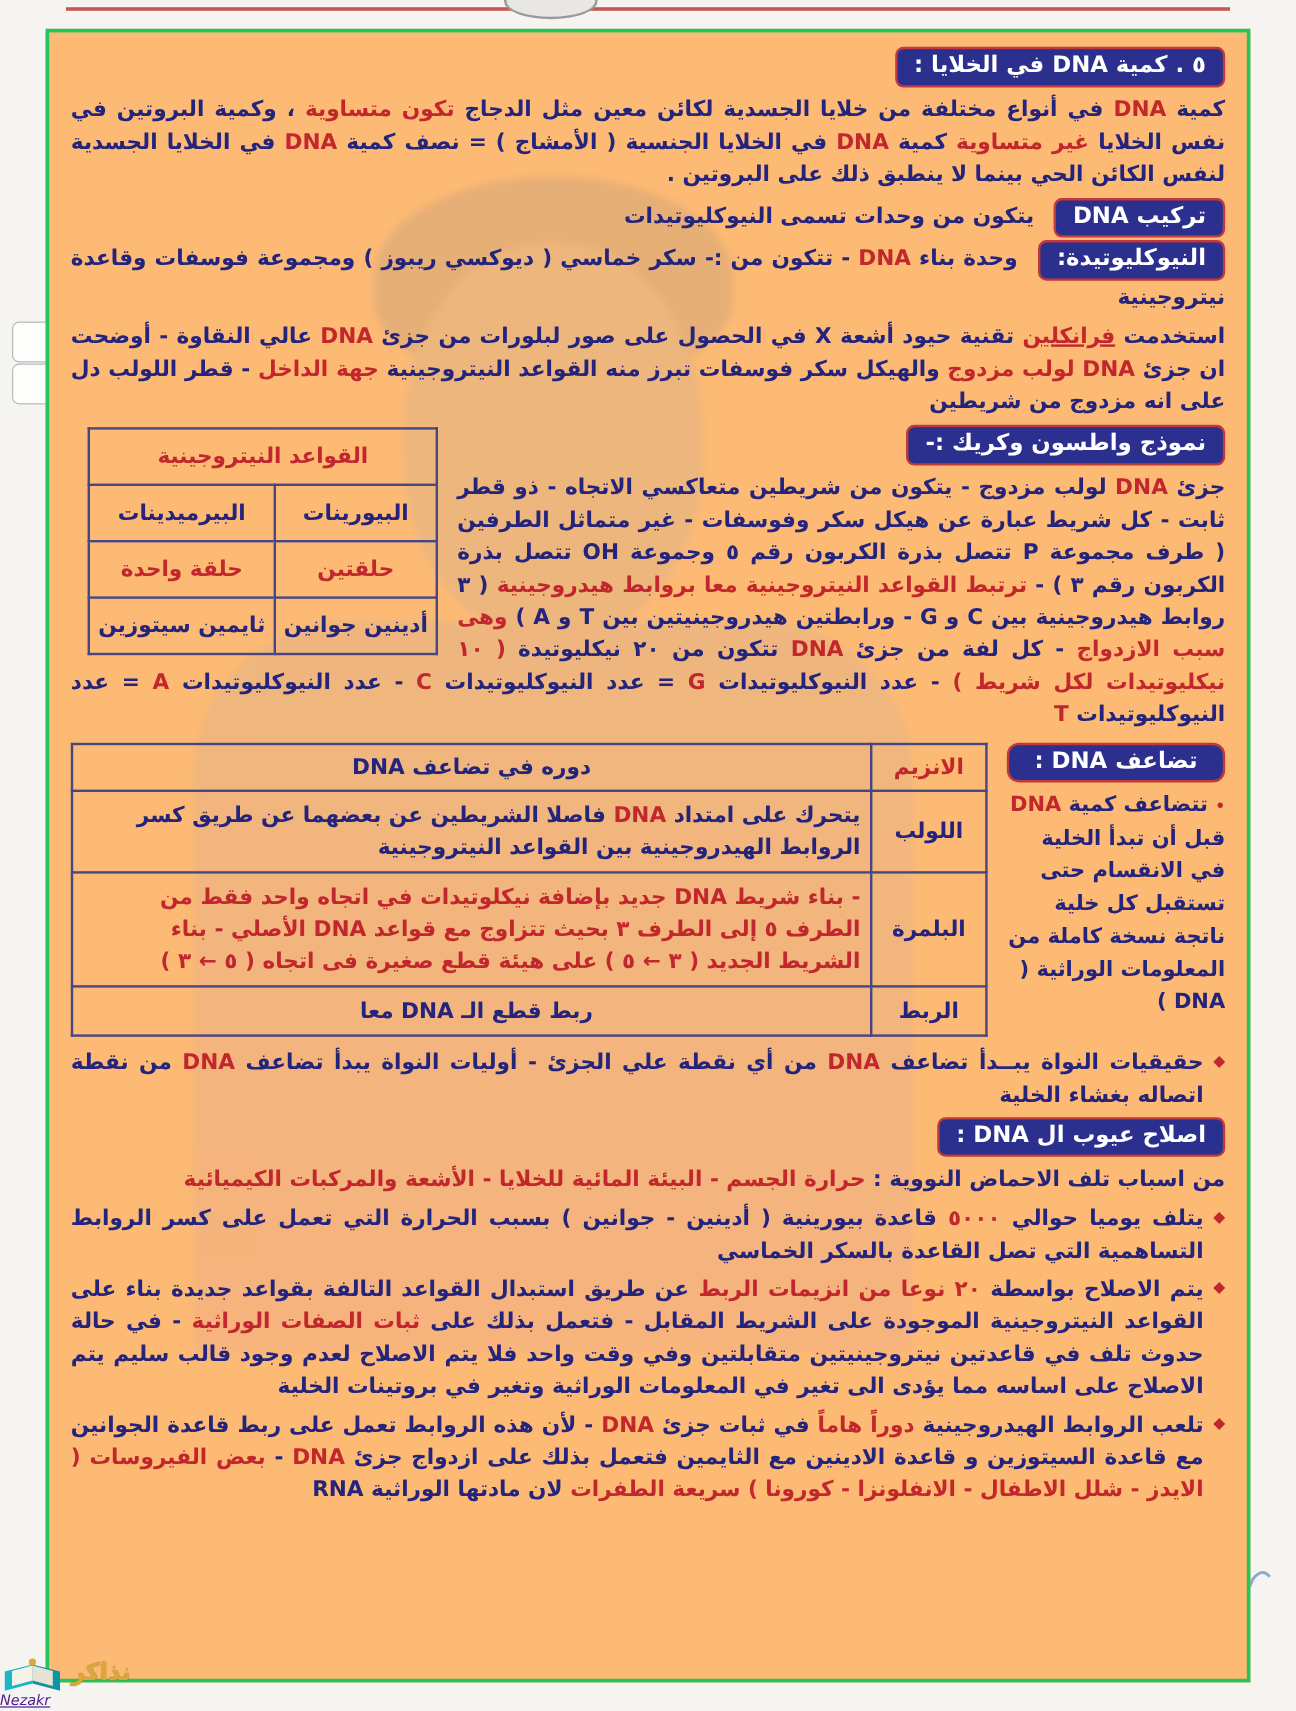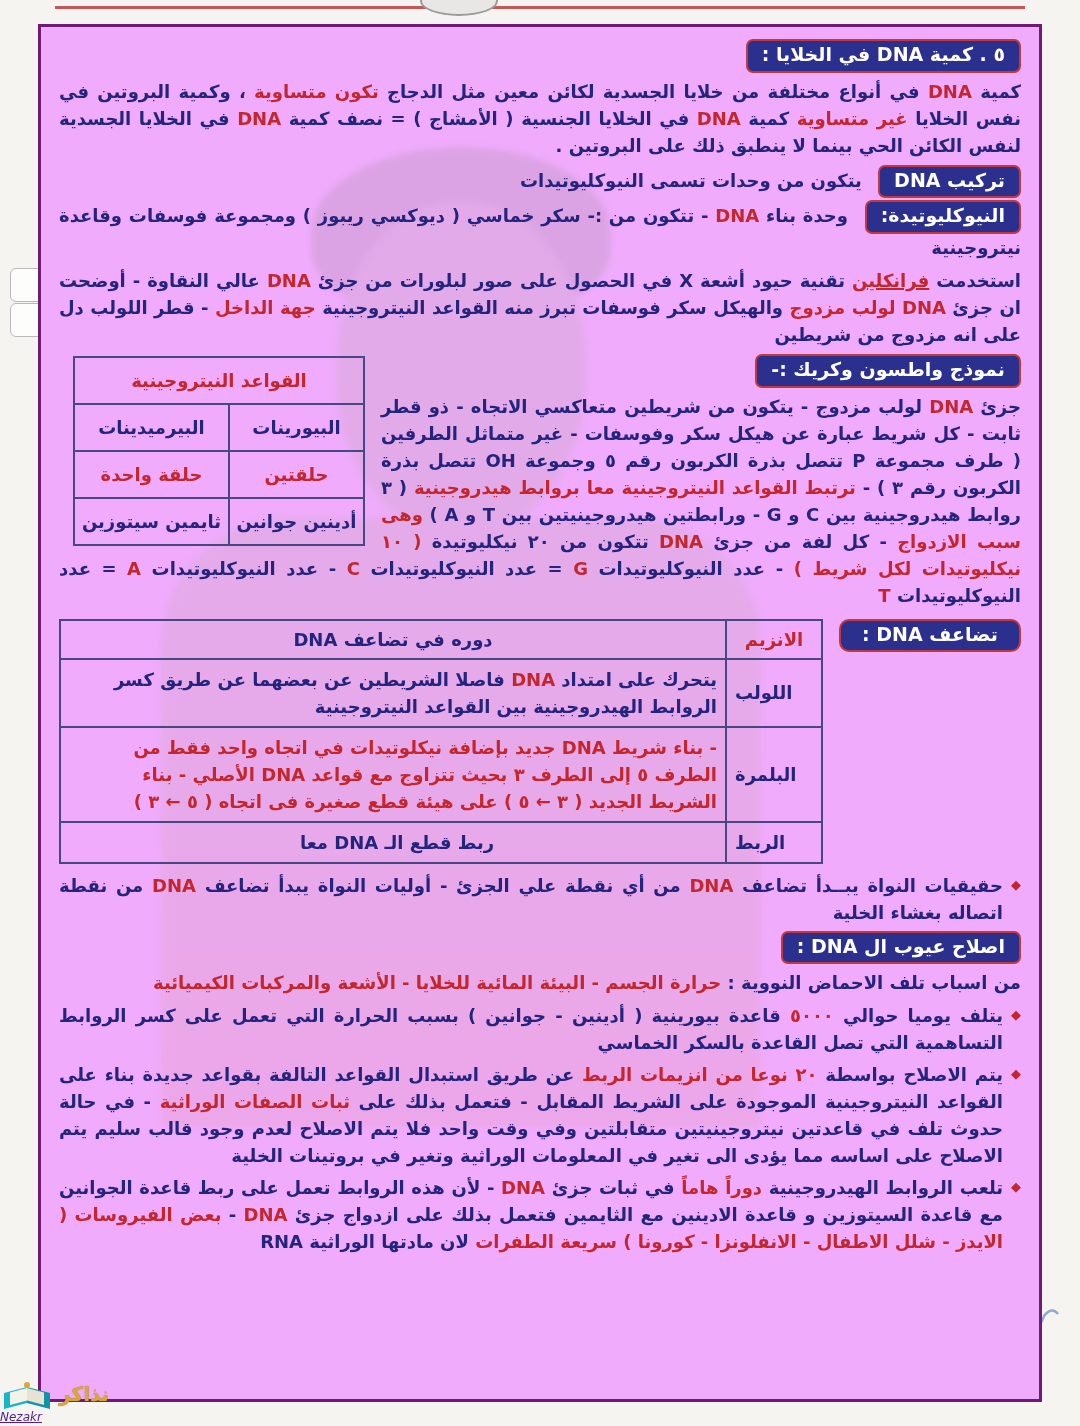--- a/index.html
+++ b/index.html
@@ -13,22 +13,22 @@
   
   .top-line { position:absolute; top:6px; left:55px; right:55px; height:3px; background:#c0393b; opacity:.85; }
   .top-arc { position:absolute; top:-14px; left:420px; width:78px; height:30px; border:2px solid #9a9a9a; border-radius:50%; background:#e9e7e4; }
   .side-tab { position:absolute; left:10px; width:34px; height:34px; background:#fdfdfc; border:1.5px solid #b9b9b9; border-radius:6px; }
   .side-tab.t1 { top:268px; }
   .side-tab.t2 { top:303px; }
   .squiggle { position:absolute; right:18px; bottom:90px; opacity:.55; }
 
   .frame {
     position:absolute; top:24px; left:38px; right:38px; bottom:24px;
-    border:3px solid #701a75;
-    background:#f0abfc;
+    border:3px solid #22c55e;
+    background:#fdba74;
     overflow:hidden;
   }
   
   .watermark { position:absolute; top:120px; left:110px; width:620px; height:980px; opacity:.20; filter:blur(3px); pointer-events:none; }
   .wm-hair { position:absolute; left:160px; top:0; width:300px; height:170px; background:#8d8683; border-radius:50% 50% 40% 40%; }
   .wm-head { position:absolute; left:185px; top:55px; width:250px; height:330px; background:#b0a7a2; border-radius:48% 48% 46% 46%; }
   .wm-shirt { position:absolute; left:10px; top:370px; width:600px; height:610px; background:linear-gradient(#b5aba6 0%, #cda2a4 55%, #dd9aa0 100%); border-radius:130px 130px 0 0; }
 
   .content {
     position:relative; z-index:2;
@@ -73,21 +73,21 @@
 
   .clearfix::after { content:""; display:block; clear:both; }
 
   .dup-row { display:flex; gap:16px; margin:4px 0 8px 0; }
   .dup-side { width:182px; flex:0 0 182px; }
   .dup-side .badge { width:100%; margin-bottom:6px;border-radius:10px; }
   .side-note { font-size:17.5px; line-height:1.55; text-align:right; }
   .dup-table-wrap { flex:1; }
   .enz-table { width:100%; font-size:18px; }
   .enz-table th { text-align:center; padding:5px 8px; }
-  .enz-name { width:96px; text-align:left; }
+  .enz-name { width:96px; text-align:center; }
   .enz-role { text-align:right; }
   .enz-role.center { text-align:center;padding-left:16px; }
 
   .bullet-row { display:flex; gap:8px; margin-bottom:5px; }
   .diamond { color:#c2272d; font-size:13px; line-height:2.0; flex:0 0 auto; }
   .bullet-text { flex:1; }
 
   .footer {
     position:absolute; z-index:3; left:0; right:0; bottom:2px;
     direction:ltr;
@@ -158,20 +158,24 @@
 
       <div class="badge-line">
         <span class="badge">نموذج واطسون وكريك :-</span>
       </div>
       <p class="para"><span>جزئ </span><span class="c-r">DNA</span><span> لولب مزدوج - يتكون من شريطين متعاكسي الاتجاه - ذو قطر ثابت - كل شريط عبارة عن هيكل سكر وفوسفات - غير متماثل الطرفين ( طرف مجموعة P تتصل بذرة الكربون رقم ٥ وجموعة OH تتصل بذرة الكربون رقم ٣ ) - </span><span class="c-r">ترتبط القواعد النيتروجينية معا بروابط هيدروجينية</span><span> ( ٣ روابط هيدروجينية بين C و G - ورابطتين هيدروجينيتين بين T و A ) </span><span class="c-r">وهى سبب الازدواج</span><span> - كل لفة من جزئ </span><span class="c-r">DNA</span><span> تتكون من ٢٠ نيكليوتيدة </span><span class="c-r">( ١٠ نيكليوتيدات لكل شريط )</span><span> - عدد النيوكليوتيدات </span><span class="c-r">G</span><span> = عدد النيوكليوتيدات </span><span class="c-r">C</span><span> - عدد النيوكليوتيدات </span><span class="c-r">A</span><span> = عدد النيوكليوتيدات </span><span class="c-r">T</span></p>
     </div>
 
     <div class="dup-row">
       <div class="dup-side">
         <span class="badge">تضاعف DNA :</span>
+        <div class="side-note">
+          <span class="diamond">•</span>
+          <span><span>تتضاعف كمية </span><span class="c-r">DNA</span><span> قبل أن تبدأ الخلية في الانقسام حتى تستقبل كل خلية ناتجة نسخة كاملة من المعلومات الوراثية ( DNA )</span></span>
+        </div>
       </div>
       <div class="dup-table-wrap">
         <table class="enz-table">
           <tbody>
               <tr>
             <th class="enz-name c-r">الانزيم</th>
             <th>دوره في تضاعف DNA</th>
           </tr>
           <tr>
             <td class="enz-name">اللولب</td>

